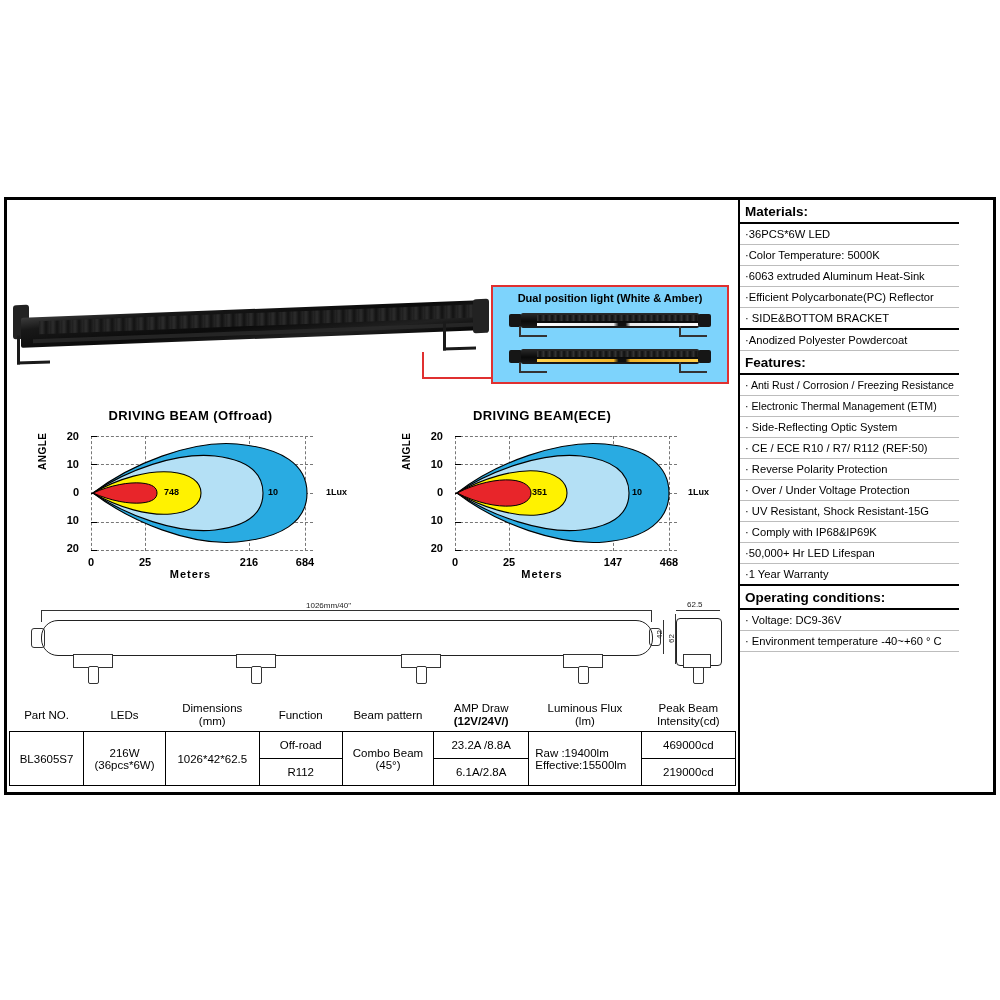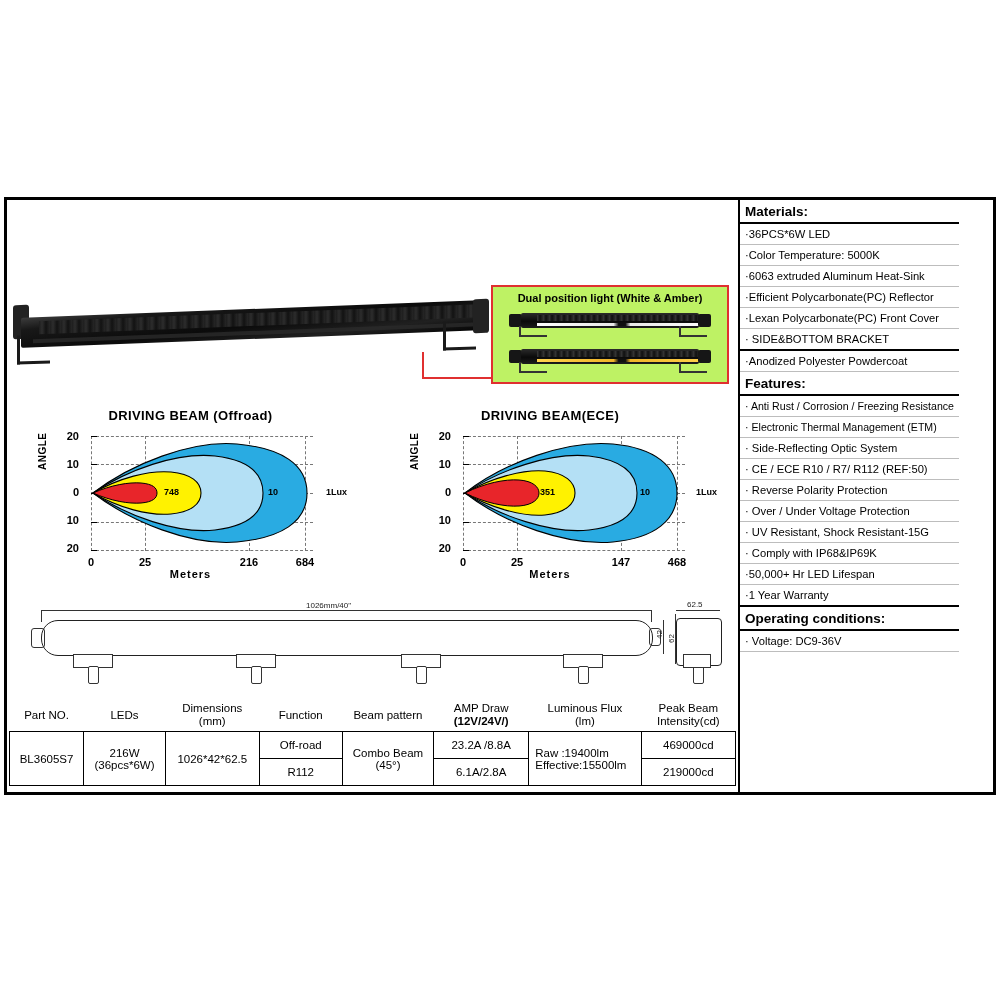--- a/index.html
+++ b/index.html
@@ -17,21 +17,21 @@
      transform:skewY(-2.2deg);border-radius:2px;}
   .barlens{position:absolute;left:18px;top:4px;width:440px;height:13px;
      background:repeating-linear-gradient(90deg,#1e1e1e 0px,#2e2e2e 3px,#121212 7px,#272727 11px);
      opacity:.95;}
   .barlip{position:absolute;left:12px;top:22px;width:452px;height:4px;background:#2a2a2a;opacity:.8;}
   .barend{position:absolute;top:10px;width:16px;height:34px;background:#222;transform:skewY(-2.2deg);border-radius:3px;}
   .brkt{position:absolute;width:30px;height:26px;border-left:3px solid #1a1a1a;border-bottom:3px solid #1a1a1a;}
   #connector{position:absolute;left:0;top:0;width:100%;height:100%;pointer-events:none;}
 
   
-  #callout{position:absolute;left:484px;top:85px;width:234px;height:95px;border:2px solid #e03030;background:#bef264;}
+  #callout{position:absolute;left:484px;top:85px;width:234px;height:95px;border:2px solid #e03030;background:#7dd3fc;}
   #callout .ctitle{position:absolute;left:0;top:5px;width:100%;text-align:center;font-weight:bold;font-size:11px;color:#000;}
   .minibar{position:absolute;left:16px;width:202px;height:15px;border-radius:2px;}
   .minibar .mbody{position:absolute;left:12px;top:0;width:178px;height:15px;background:linear-gradient(180deg,#2b2b2b,#0a0a0a 55%,#1c1c1c);border-radius:2px;}
   .minibar .mled{position:absolute;left:16px;top:2px;width:170px;height:6px;
      background:repeating-linear-gradient(90deg,#3a3a3a 0,#101010 3px,#2c2c2c 6px);}
   .minibar .mstrip{position:absolute;left:16px;top:9.5px;width:170px;height:3px;}
   .minibar .mend{position:absolute;top:1px;width:13px;height:13px;background:#161616;border-radius:2px;}
   .minibar .mfoot{position:absolute;top:13px;width:26px;height:9px;border-left:2px solid #333;border-bottom:2px solid #333;}
 
   
@@ -155,21 +155,21 @@
         <div class="inlab" style="left:218px;top:51px;white-space:nowrap;">1Lux</div>
       </div>
 
       <div class="xlab" style="left:64px;top:148px;width:28px;">0</div>
       <div class="xlab" style="left:118px;top:148px;width:28px;">25</div>
       <div class="xlab" style="left:222px;top:148px;width:28px;">216</div>
       <div class="xlab" style="left:278px;top:148px;width:28px;">684</div>
       <div class="meters" style="left:0;top:160px;">Meters</div>
     </div>
 
-    <div class="chart" style="left:378px;">
+    <div class="chart" style="left:370px;">
       <div class="ctit" style="width:330px;">DRIVING  BEAM(ECE)</div>
       <div class="angle">ANGLE</div>
 
       <div class="ylab" style="left:40px;top:22px;">20</div>
       <div class="ylab" style="left:40px;top:50px;">10</div>
       <div class="ylab" style="left:40px;top:78px;">0</div>
       <div class="ylab" style="left:40px;top:106px;">10</div>
       <div class="ylab" style="left:40px;top:134px;">20</div>
 
       <div class="plot">
@@ -293,34 +293,34 @@
 
   </div>
 
   <div id="rightcol">
 
     <div class="sechead">Materials:</div>
     <div class="rrow">·36PCS*6W LED</div>
     <div class="rrow">·Color Temperature: 5000K</div>
     <div class="rrow">·6063 extruded Aluminum Heat-Sink</div>
     <div class="rrow">·Efficient Polycarbonate(PC) Reflector</div>
-    <div class="rrow">·Lexan Polycarbonate(PC) Front Cover</div>
     <div class="rrow secend">·  SIDE&amp;BOTTOM BRACKET</div>
     <div class="rrow">·Anodized Polyester Powdercoat</div>
 
     <div class="sechead">Features:</div>
     <div class="rrow" style="font-size:10.6px;">· Anti Rust / Corrosion / Freezing  Resistance</div>
     <div class="rrow" style="font-size:10.6px;">· Electronic Thermal Management (ETM)</div>
     <div class="rrow">· Side-Reflecting Optic System</div>
     <div class="rrow">· CE / ECE R10 / R7/ R112 (REF:50)</div>
     <div class="rrow">· Reverse Polarity Protection</div>
     <div class="rrow">· Over / Under Voltage Protection</div>
     <div class="rrow">· UV Resistant, Shock Resistant-15G</div>
     <div class="rrow">· Comply with IP68&amp;IP69K</div>
     <div class="rrow">·50,000+ Hr LED Lifespan</div>
     <div class="rrow secend">·1 Year Warranty</div>
 
     <div class="sechead">Operating conditions:</div>
     <div class="rrow">· Voltage: DC9-36V</div>
+    <div class="rrow">· Environment temperature -40~+60 ° C</div>
 
   </div>
 
 </div>
 
 </body></html>

